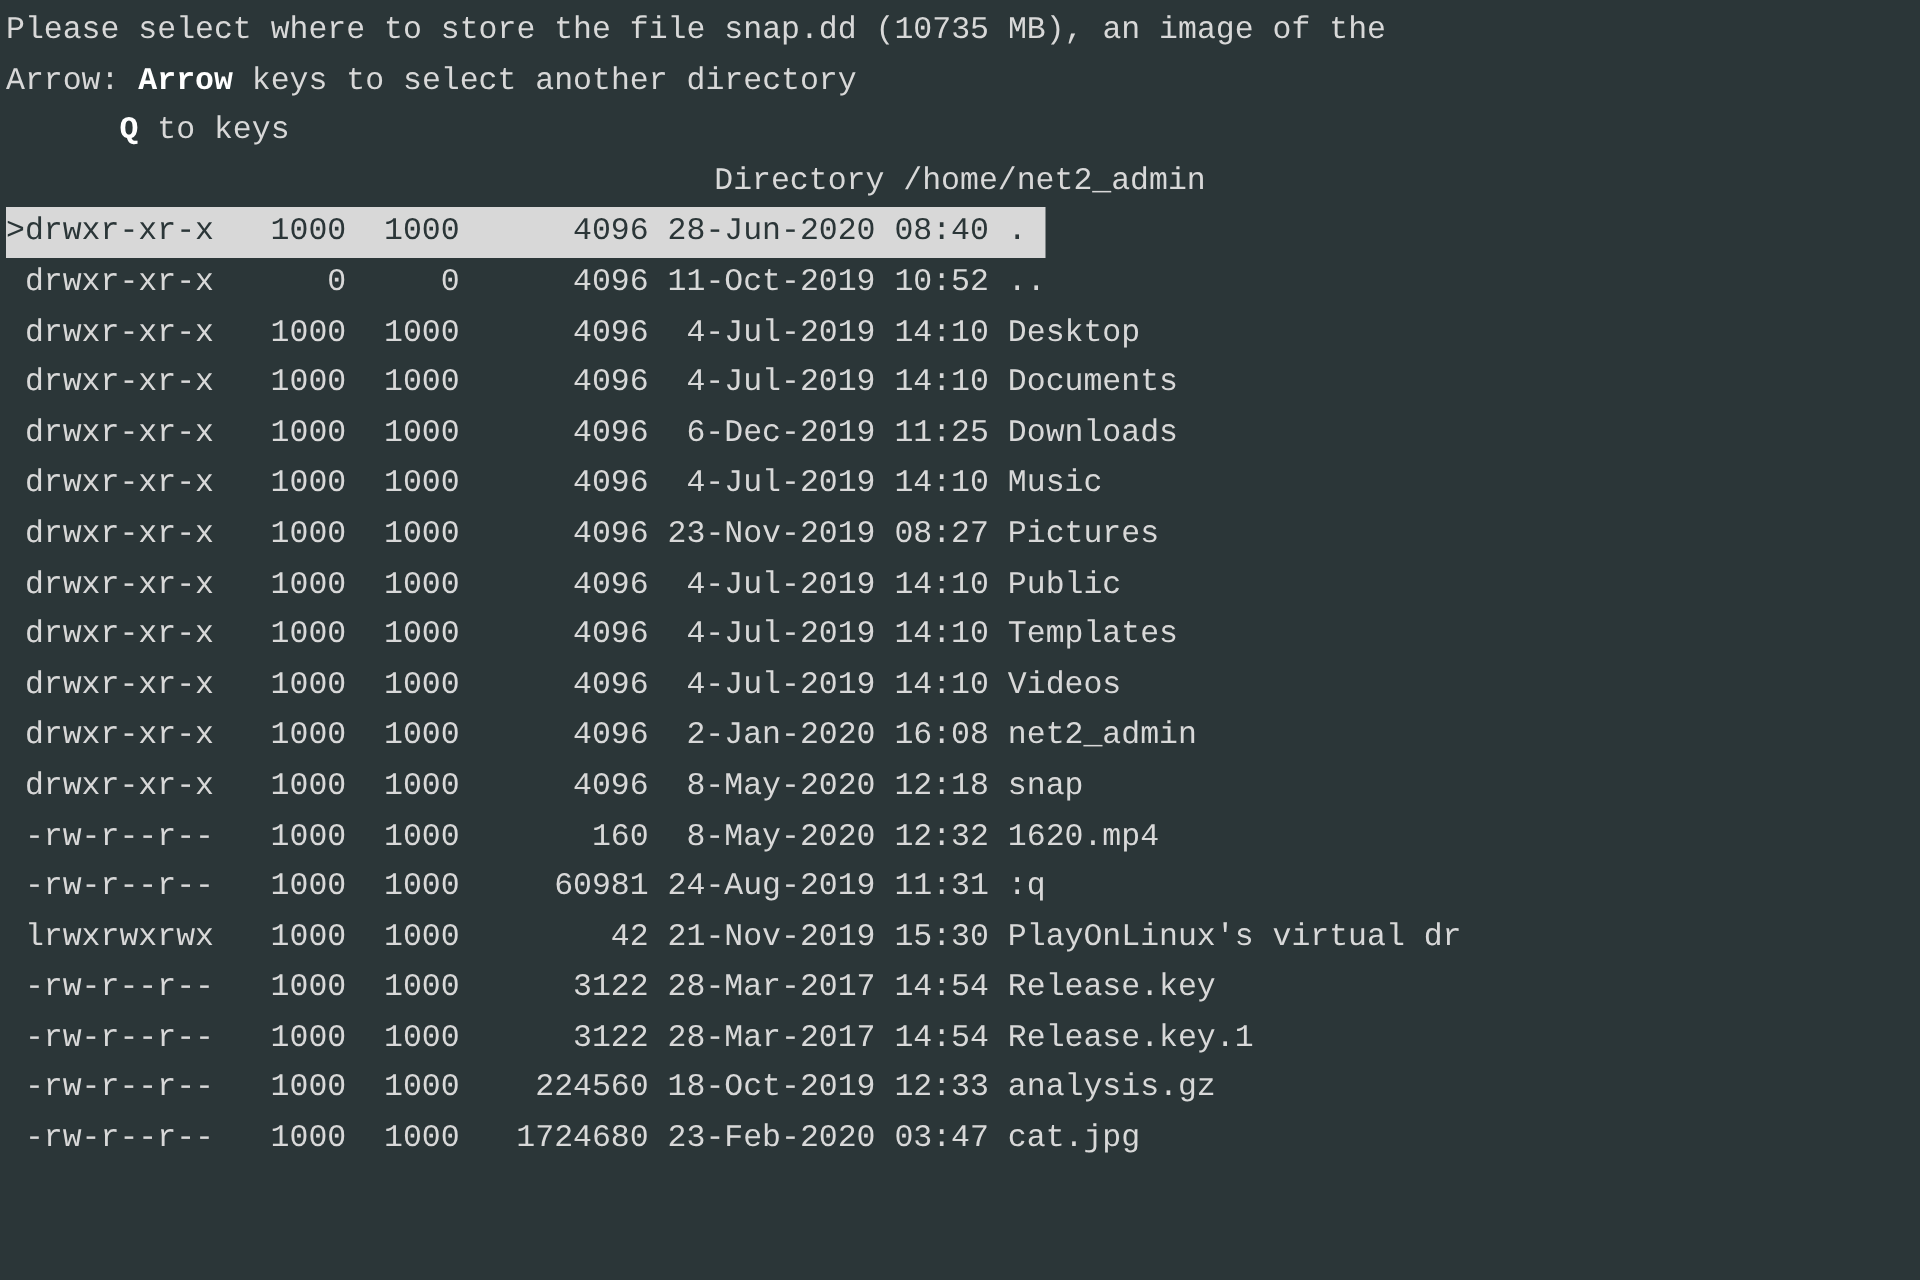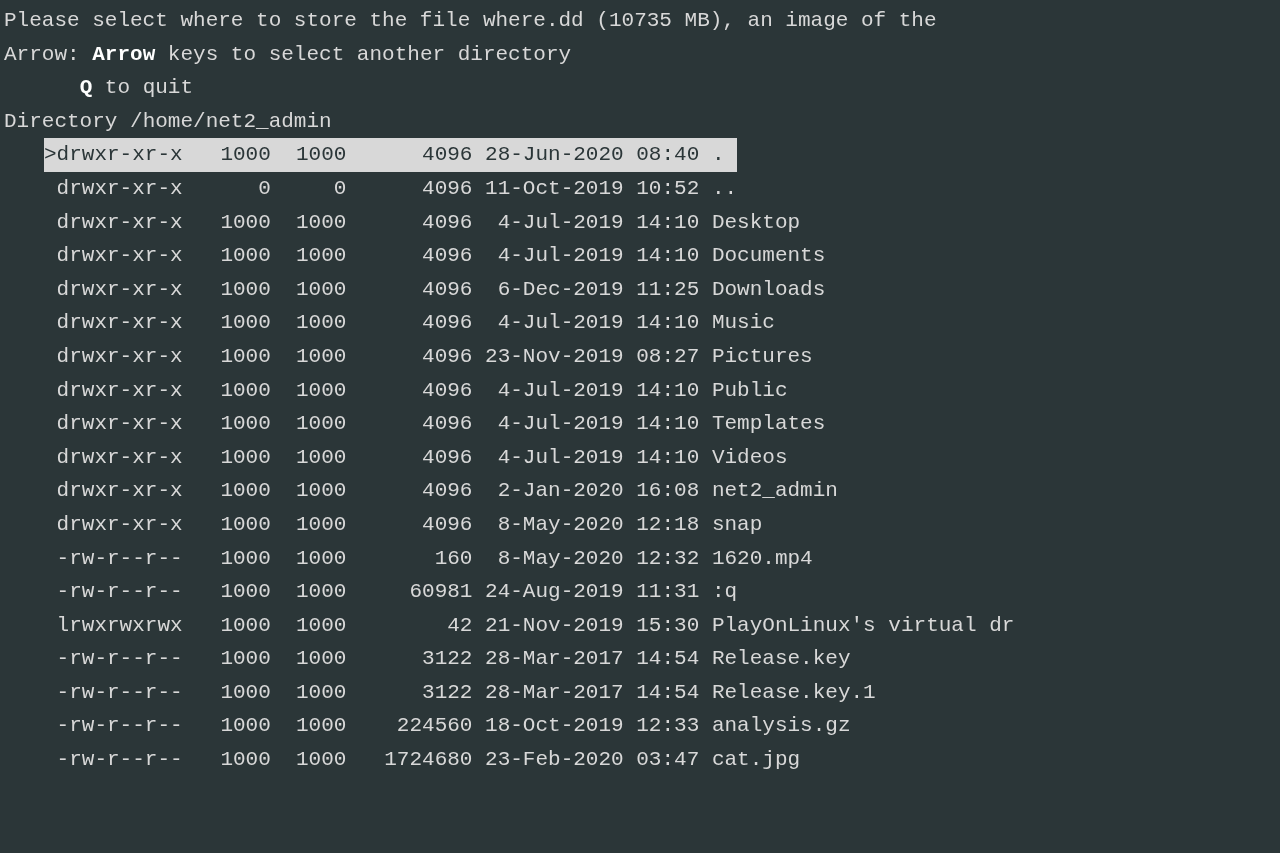--- a/index.html
+++ b/index.html
@@ -21,24 +21,24 @@
     }
     .prompt-line {
       white-space: pre;
     }
     .bold {
       font-weight: bold;
       color: #ffffff;
     }
     .directory-line {
       white-space: pre;
+      text-align: center;
     }
     .file-list {
       margin-top: 0;
-      margin-left: 40px;
     }
     .file-row {
       white-space: pre;
       cursor: default;
     }
     .file-row.selected {
       background-color: #d8d8d8;
       color: #2b3638;
       display: inline-block;
     }
@@ -48,22 +48,22 @@
     .col-size  { display: inline-block; width: 10ch; text-align: right; }
     .col-date  { display: inline-block; width: 12ch; text-align: right; }
     .col-time  { display: inline-block; width: 6ch; text-align: right; }
     .col-name  { display: inline-block; }
   </style>
 </head>
 <body>
 
 <div>
 
-  <div class="prompt-line"><span>Please select where to store the file </span><span>where.dd</span><span> (10735 MB), an image of the</span></div>
+  <div class="prompt-line"><span>Please select where to store the file </span><span>snap.dd</span><span> (10735 MB), an image of the</span></div>
 
   <div class="prompt-line"><span>Arrow: </span><span class="bold">Arrow</span><span> keys to select another directory</span></div>
-  <div class="prompt-line"><span>      </span><span class="bold">Q</span><span> to quit</span></div>
+  <div class="prompt-line"><span>      </span><span class="bold">Q</span><span> to keys</span></div>
 
   <div class="directory-line"><span>Directory </span><span>/home/net2_admin</span></div>
 
   <div class="file-list" id="file-list"><div class="file-row selected"><span>&gt;</span><span class="col-perms">drwxr-xr-x</span><span class="col-uid">1000</span><span class="col-gid">1000</span><span class="col-size">4096</span><span class="col-date">28-Jun-2020</span><span class="col-time">08:40</span><span> </span><span class="col-name">.</span><span> </span></div><div class="file-row"><span> </span><span class="col-perms">drwxr-xr-x</span><span class="col-uid">0</span><span class="col-gid">0</span><span class="col-size">4096</span><span class="col-date">11-Oct-2019</span><span class="col-time">10:52</span><span> </span><span class="col-name">..</span></div><div class="file-row"><span> </span><span class="col-perms">drwxr-xr-x</span><span class="col-uid">1000</span><span class="col-gid">1000</span><span class="col-size">4096</span><span class="col-date">4-Jul-2019</span><span class="col-time">14:10</span><span> </span><span class="col-name">Desktop</span></div><div class="file-row"><span> </span><span class="col-perms">drwxr-xr-x</span><span class="col-uid">1000</span><span class="col-gid">1000</span><span class="col-size">4096</span><span class="col-date">4-Jul-2019</span><span class="col-time">14:10</span><span> </span><span class="col-name">Documents</span></div><div class="file-row"><span> </span><span class="col-perms">drwxr-xr-x</span><span class="col-uid">1000</span><span class="col-gid">1000</span><span class="col-size">4096</span><span class="col-date">6-Dec-2019</span><span class="col-time">11:25</span><span> </span><span class="col-name">Downloads</span></div><div class="file-row"><span> </span><span class="col-perms">drwxr-xr-x</span><span class="col-uid">1000</span><span class="col-gid">1000</span><span class="col-size">4096</span><span class="col-date">4-Jul-2019</span><span class="col-time">14:10</span><span> </span><span class="col-name">Music</span></div><div class="file-row"><span> </span><span class="col-perms">drwxr-xr-x</span><span class="col-uid">1000</span><span class="col-gid">1000</span><span class="col-size">4096</span><span class="col-date">23-Nov-2019</span><span class="col-time">08:27</span><span> </span><span class="col-name">Pictures</span></div><div class="file-row"><span> </span><span class="col-perms">drwxr-xr-x</span><span class="col-uid">1000</span><span class="col-gid">1000</span><span class="col-size">4096</span><span class="col-date">4-Jul-2019</span><span class="col-time">14:10</span><span> </span><span class="col-name">Public</span></div><div class="file-row"><span> </span><span class="col-perms">drwxr-xr-x</span><span class="col-uid">1000</span><span class="col-gid">1000</span><span class="col-size">4096</span><span class="col-date">4-Jul-2019</span><span class="col-time">14:10</span><span> </span><span class="col-name">Templates</span></div><div class="file-row"><span> </span><span class="col-perms">drwxr-xr-x</span><span class="col-uid">1000</span><span class="col-gid">1000</span><span class="col-size">4096</span><span class="col-date">4-Jul-2019</span><span class="col-time">14:10</span><span> </span><span class="col-name">Videos</span></div><div class="file-row"><span> </span><span class="col-perms">drwxr-xr-x</span><span class="col-uid">1000</span><span class="col-gid">1000</span><span class="col-size">4096</span><span class="col-date">2-Jan-2020</span><span class="col-time">16:08</span><span> </span><span class="col-name">net2_admin</span></div><div class="file-row"><span> </span><span class="col-perms">drwxr-xr-x</span><span class="col-uid">1000</span><span class="col-gid">1000</span><span class="col-size">4096</span><span class="col-date">8-May-2020</span><span class="col-time">12:18</span><span> </span><span class="col-name">snap</span></div><div class="file-row"><span> </span><span class="col-perms">-rw-r--r--</span><span class="col-uid">1000</span><span class="col-gid">1000</span><span class="col-size">160</span><span class="col-date">8-May-2020</span><span class="col-time">12:32</span><span> </span><span class="col-name">1620.mp4</span></div><div class="file-row"><span> </span><span class="col-perms">-rw-r--r--</span><span class="col-uid">1000</span><span class="col-gid">1000</span><span class="col-size">60981</span><span class="col-date">24-Aug-2019</span><span class="col-time">11:31</span><span> </span><span class="col-name">:q</span></div><div class="file-row"><span> </span><span class="col-perms">lrwxrwxrwx</span><span class="col-uid">1000</span><span class="col-gid">1000</span><span class="col-size">42</span><span class="col-date">21-Nov-2019</span><span class="col-time">15:30</span><span> </span><span class="col-name">PlayOnLinux's virtual dr</span></div><div class="file-row"><span> </span><span class="col-perms">-rw-r--r--</span><span class="col-uid">1000</span><span class="col-gid">1000</span><span class="col-size">3122</span><span class="col-date">28-Mar-2017</span><span class="col-time">14:54</span><span> </span><span class="col-name">Release.key</span></div><div class="file-row"><span> </span><span class="col-perms">-rw-r--r--</span><span class="col-uid">1000</span><span class="col-gid">1000</span><span class="col-size">3122</span><span class="col-date">28-Mar-2017</span><span class="col-time">14:54</span><span> </span><span class="col-name">Release.key.1</span></div><div class="file-row"><span> </span><span class="col-perms">-rw-r--r--</span><span class="col-uid">1000</span><span class="col-gid">1000</span><span class="col-size">224560</span><span class="col-date">18-Oct-2019</span><span class="col-time">12:33</span><span> </span><span class="col-name">analysis.gz</span></div><div class="file-row"><span> </span><span class="col-perms">-rw-r--r--</span><span class="col-uid">1000</span><span class="col-gid">1000</span><span class="col-size">1724680</span><span class="col-date">23-Feb-2020</span><span class="col-time">03:47</span><span> </span><span class="col-name">cat.jpg</span></div></div>
 
 </div>
 
 </body></html>

